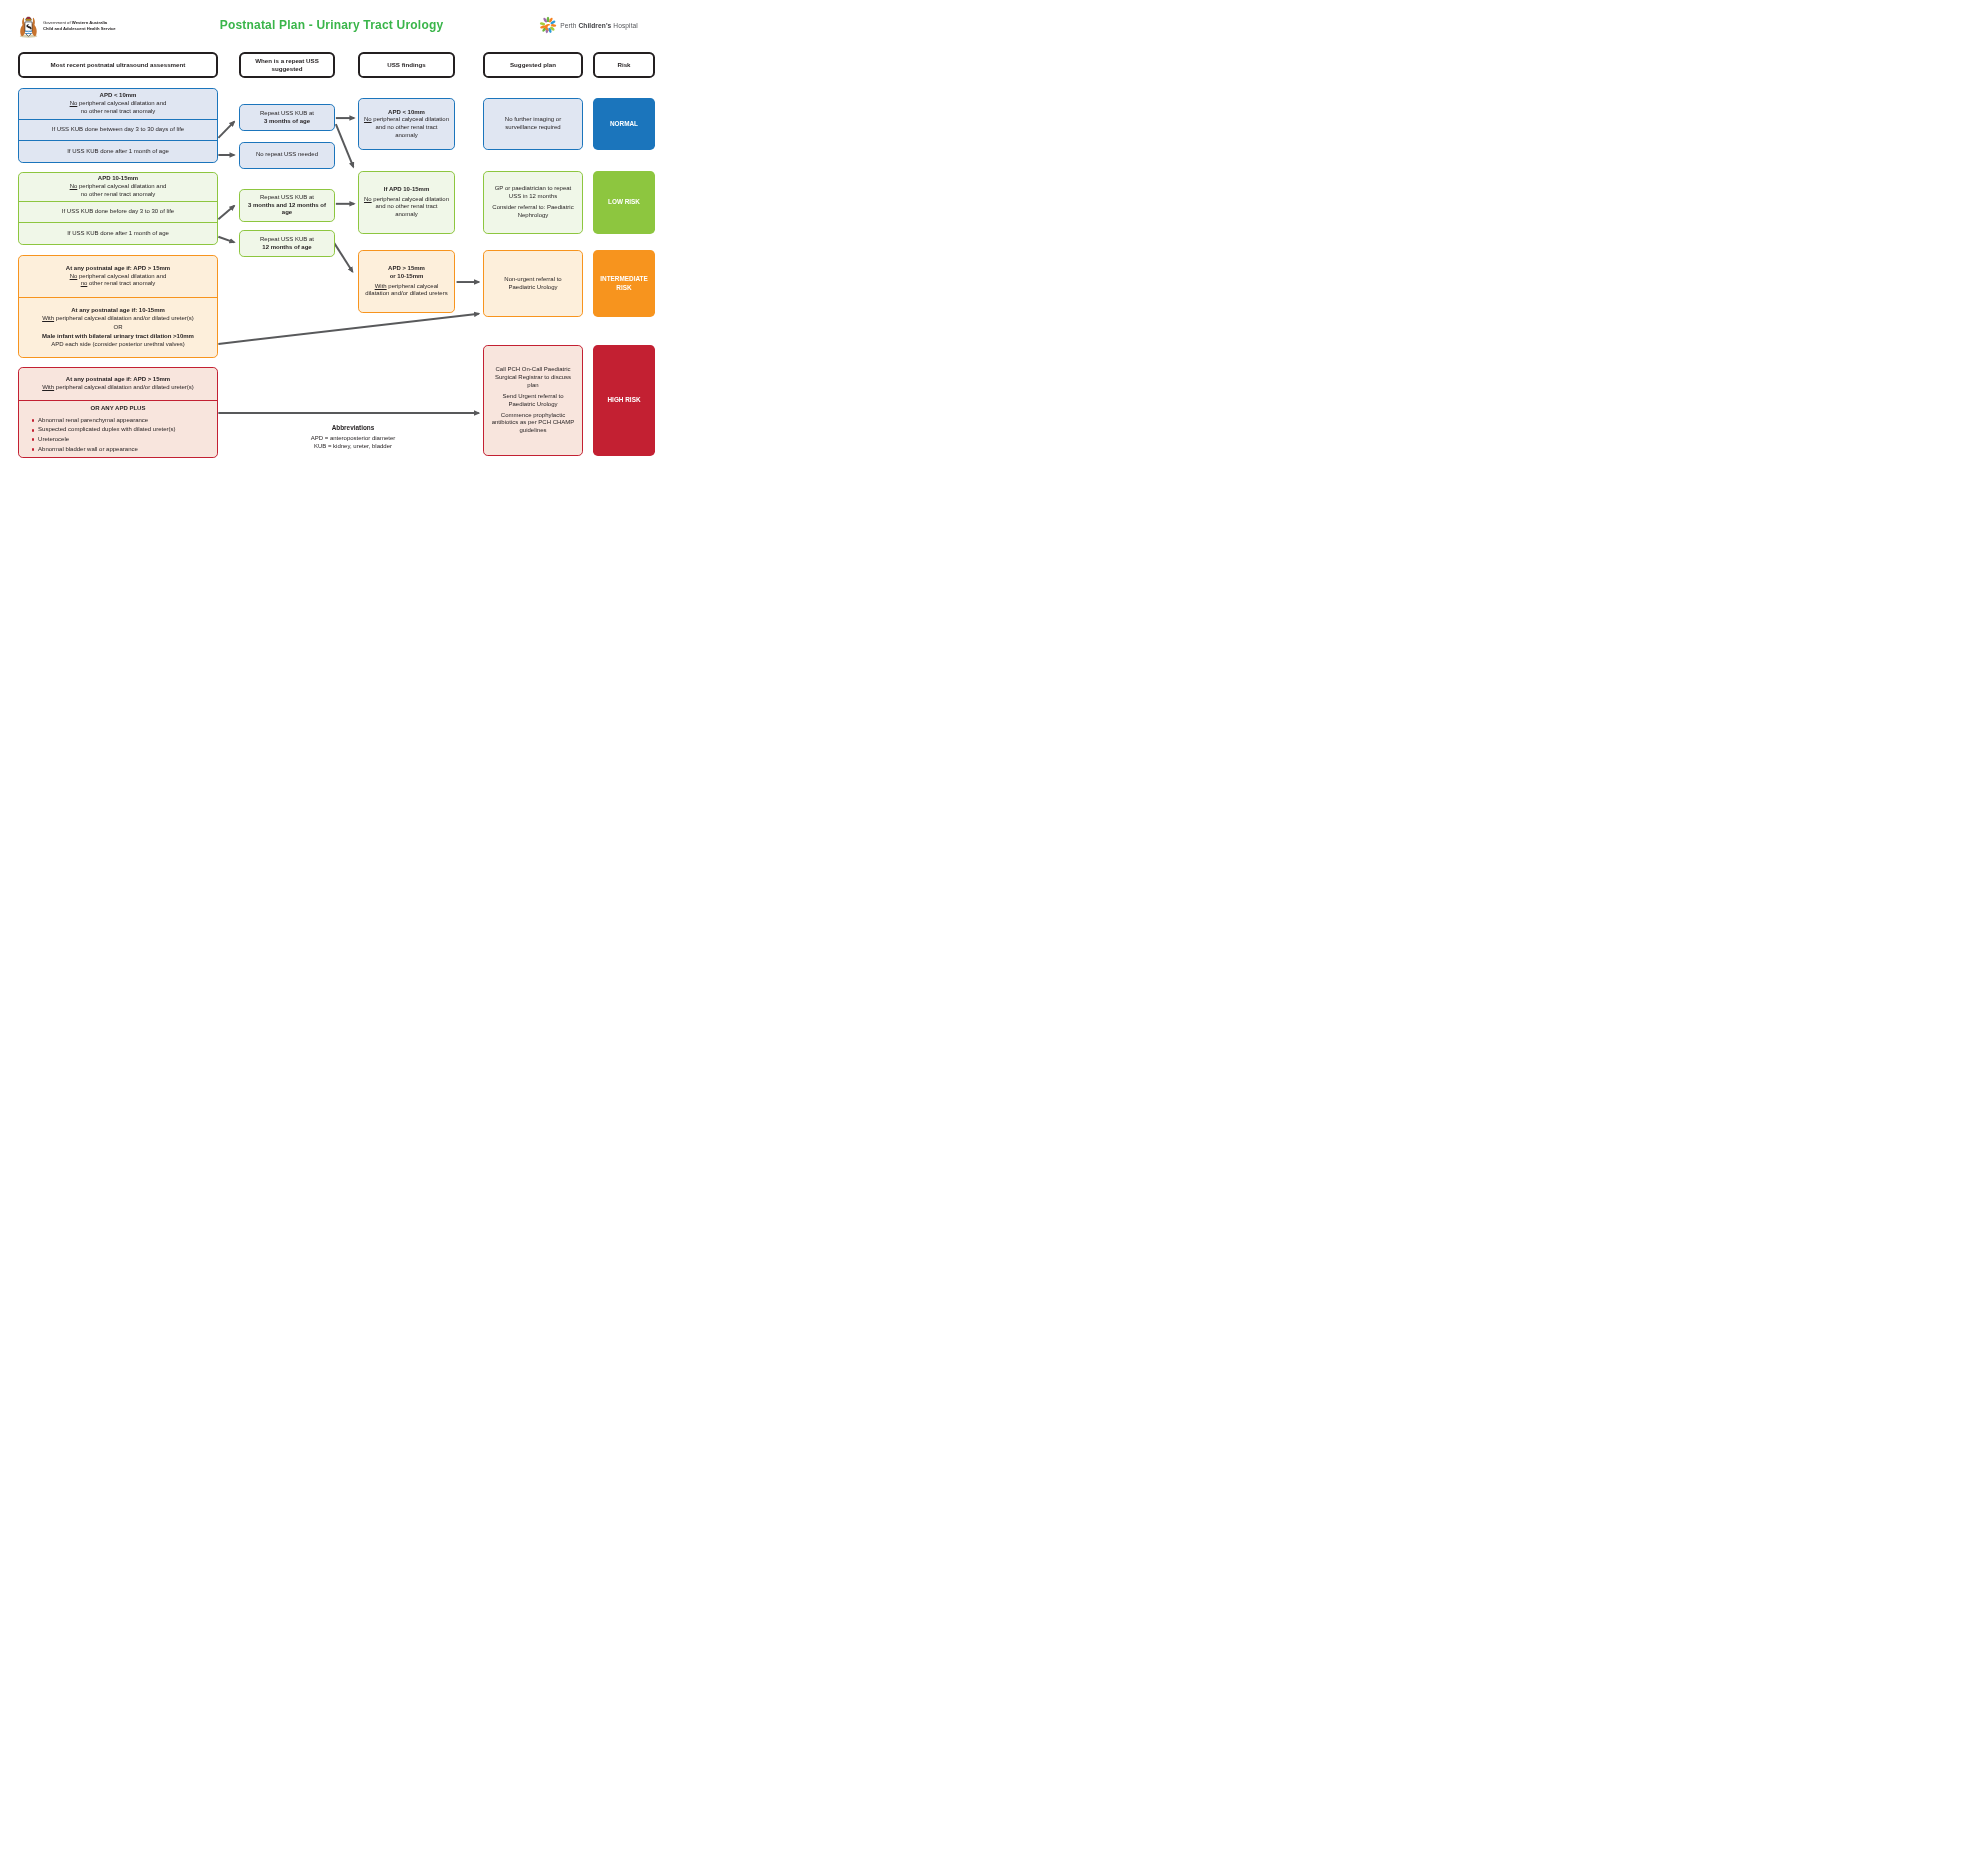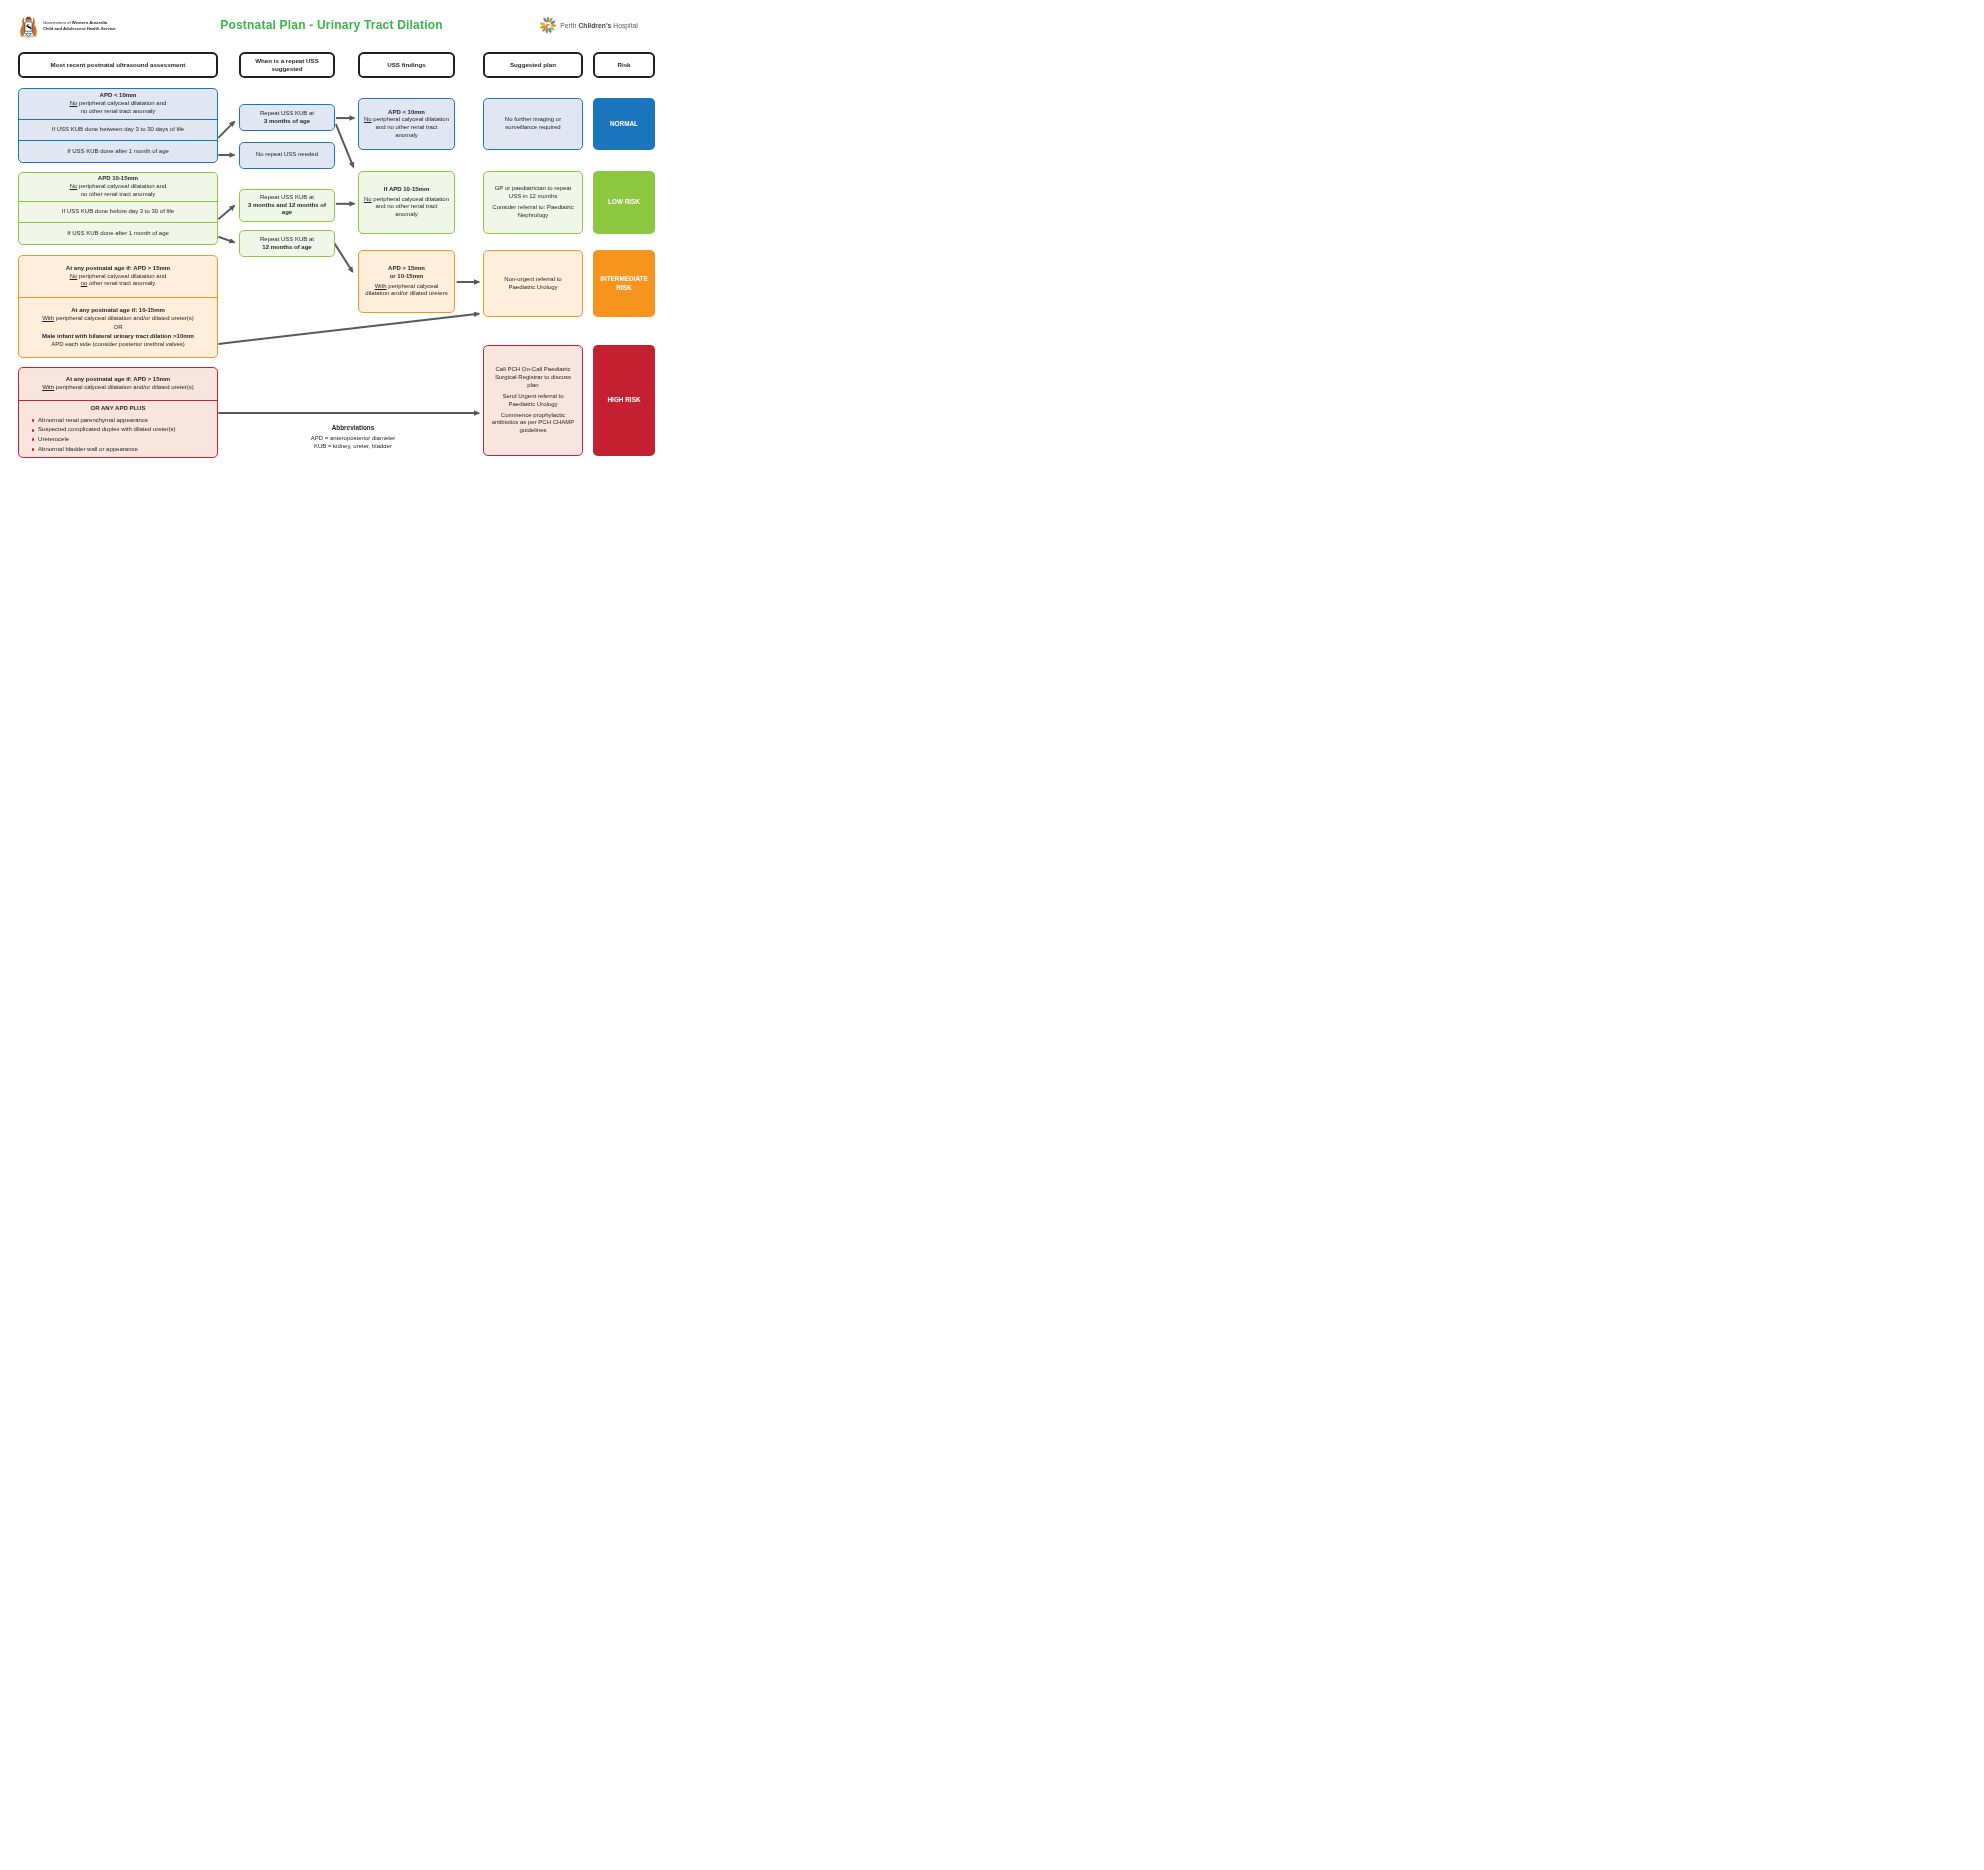--- a/index.html
+++ b/index.html
@@ -75,21 +75,21 @@
       <path d="M20,44 q4,2 9,0 q5,2 9,0 v3 q-4,2 -9,0 q-5,2 -9,0 Z" fill="#ffffff"></path>
       <rect x="22" y="12" width="14" height="5" rx="1" fill="#D4A017" stroke="#231F20" stroke-width="1"></rect>
       <path d="M23,12 c0,-6 12,-6 12,0 Z" fill="#C32032" stroke="#231F20" stroke-width="1"></path>
     </svg>
     <div class="gov-text">
       <div><span>Government of </span><span class="b">Western Australia</span></div>
       <div class="b">Child and Adolescent Health Service</div>
     </div>
   </div>
 
-  <h1 class="page-title">Postnatal Plan - Urinary Tract Dilation</h1>
+  <h1 class="page-title">Postnatal Plan - Urinary Tract Urology</h1>
 
   <div class="brand pch-brand">
     <svg width="18" height="18" viewBox="0 0 40 40">
       <g>
         <ellipse cx="20" cy="7.5" rx="3" ry="6" fill="#6CB33F" transform="rotate(0 20 20)"></ellipse>
         <ellipse cx="20" cy="7.5" rx="3" ry="6" fill="#F58220" transform="rotate(30 20 20)"></ellipse>
         <ellipse cx="20" cy="7.5" rx="3" ry="6" fill="#2E9BD6" transform="rotate(62 20 20)"></ellipse>
         <ellipse cx="20" cy="7.5" rx="3" ry="6" fill="#F58220" transform="rotate(95 20 20)"></ellipse>
         <ellipse cx="20" cy="7.5" rx="3" ry="6" fill="#A6CE39" transform="rotate(130 20 20)"></ellipse>
         <ellipse cx="20" cy="7.5" rx="3" ry="6" fill="#2E9BD6" transform="rotate(160 20 20)"></ellipse>

